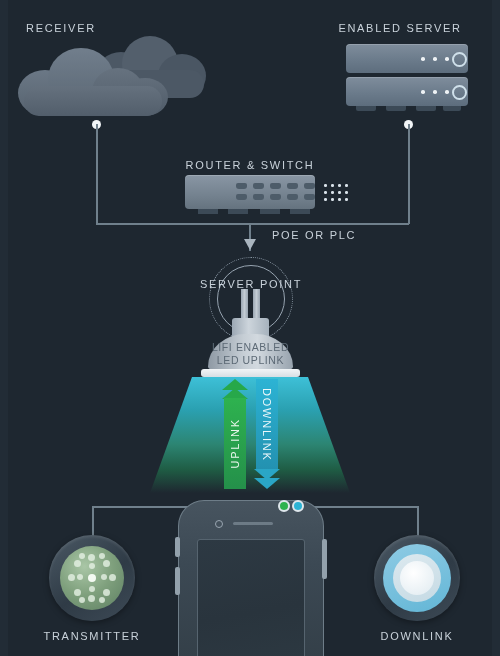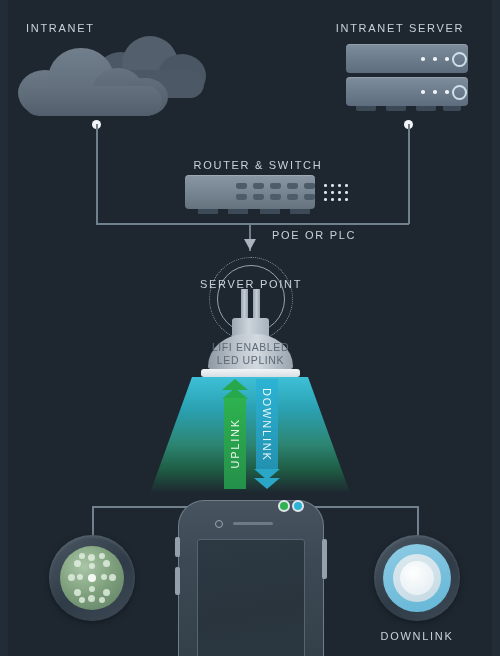--- a/index.html
+++ b/index.html
@@ -147,38 +147,38 @@
   .side-btn{position:absolute;background:#93a1ac;border-radius:2px;}
   .sig-dot{
     position:absolute;border-radius:50%;border:2px solid #dfe7ec;
   }
 </style>
 </head>
 <body>
 
 <div id="stage">
 
-  <div class="lbl" style="left:26px;top:22px;">INTRANET</div>
+  <div class="lbl" style="left:26px;top:22px;">RECEIVER</div>
 
   <div class="cloud" style="left:96px;top:36px;width:110px;height:62px;">
     <span style="left:0;top:16px;width:50px;height:46px;background:#4c5865;"></span>
     <span style="left:26px;top:0px;width:56px;height:56px;background:#535f6c;"></span>
     <span style="left:62px;top:18px;width:48px;height:44px;background:#4a5663;"></span>
     <span class="base" style="left:4px;top:34px;width:104px;height:28px;background:#4c5865;"></span>
   </div>
 
   <div class="cloud" style="left:18px;top:48px;width:150px;height:68px;">
     <span style="left:0;top:22px;width:54px;height:46px;background:linear-gradient(180deg,#6b7886,#56626f);"></span>
     <span style="left:30px;top:0px;width:66px;height:62px;background:linear-gradient(180deg,#717e8c,#5a6774);"></span>
     <span style="left:74px;top:20px;width:52px;height:48px;background:linear-gradient(180deg,#66727f,#525e6b);"></span>
     <span style="left:104px;top:30px;width:46px;height:38px;background:linear-gradient(180deg,#626e7b,#4f5b68);"></span>
     <span class="base" style="left:6px;top:38px;width:138px;height:30px;background:linear-gradient(180deg,#65717e,#525e6b);"></span>
   </div>
 
-  <div class="lbl" style="left:330px;top:22px;width:140px;">INTRANET SERVER</div>
+  <div class="lbl" style="left:330px;top:22px;width:140px;">ENABLED SERVER</div>
 
   <div>
 
     <div class="server-unit" style="left:346px;top:44px;width:122px;height:29px;">
       <div class="grille" style="left:8px;top:5px;width:52px;height:19px;"></div>
       <div class="srv-dot" style="left:75px;top:13px;width:3.5px;height:3.5px;"></div>
       <div class="srv-dot" style="left:87px;top:13px;width:3.5px;height:3.5px;"></div>
       <div class="srv-dot" style="left:99px;top:13px;width:3.5px;height:3.5px;"></div>
       <div class="srv-ring" style="left:106px;top:8px;width:11px;height:11px;"></div>
     </div>
@@ -199,21 +199,21 @@
   <div>
     <div class="enddot" style="left:92px;top:120px;"></div>
     <div class="wire vwire" style="left:96px;top:124px;height:100px;"></div>
   </div>
   <div>
     <div class="enddot" style="left:404px;top:120px;"></div>
     <div class="wire vwire" style="left:408px;top:124px;height:100px;"></div>
   </div>
   <div class="wire hwire" style="left:96px;top:223px;width:313px;"></div>
 
-  <div class="lbl" style="left:180px;top:159px;width:140px;margin-left:8px;">ROUTER &amp; SWITCH</div>
+  <div class="lbl" style="left:180px;top:159px;width:140px;">ROUTER &amp; SWITCH</div>
 
   <div>
     <div class="router-body" style="left:185px;top:175px;width:130px;height:34px;">
       <div class="grille" style="left:7px;top:6px;width:36px;height:23px;"></div>
 
       <div class="port" style="left:51px;top:8px;width:11px;height:6px;"></div>
       <div class="port" style="left:68px;top:8px;width:11px;height:6px;"></div>
       <div class="port" style="left:85px;top:8px;width:11px;height:6px;"></div>
       <div class="port" style="left:102px;top:8px;width:11px;height:6px;"></div>
       <div class="port" style="left:119px;top:8px;width:11px;height:6px;"></div>
@@ -319,20 +319,21 @@
       <div class="tx-led" style="left:17px;top:28px;width:6px;height:6px;"></div>
       <div class="tx-led" style="left:41px;top:28px;width:6px;height:6px;"></div>
       <div class="tx-led" style="left:29px;top:17px;width:6px;height:6px;"></div>
       <div class="tx-led" style="left:29px;top:40px;width:6px;height:6px;"></div>
       <div class="tx-led" style="left:19px;top:7px;width:6px;height:6px;"></div>
       <div class="tx-led" style="left:39px;top:7px;width:6px;height:6px;"></div>
       <div class="tx-led" style="left:19px;top:51px;width:6px;height:6px;"></div>
       <div class="tx-led" style="left:39px;top:51px;width:6px;height:6px;"></div>
     </div>
   </div>
+  <div class="lbl" style="left:32px;top:630px;width:120px;">TRANSMITTER</div>
 
   <div class="dev-outer" style="left:374px;top:535px;width:86px;height:86px;">
     <div class="dev-inner rx-1" style="left:9px;top:9px;width:68px;height:68px;"></div>
     <div class="dev-inner rx-2" style="left:19px;top:19px;width:48px;height:48px;"></div>
     <div class="dev-inner rx-3" style="left:26px;top:26px;width:34px;height:34px;"></div>
   </div>
   <div class="lbl" style="left:357px;top:630px;width:120px;">DOWNLINK</div>
 
 </div>
 

